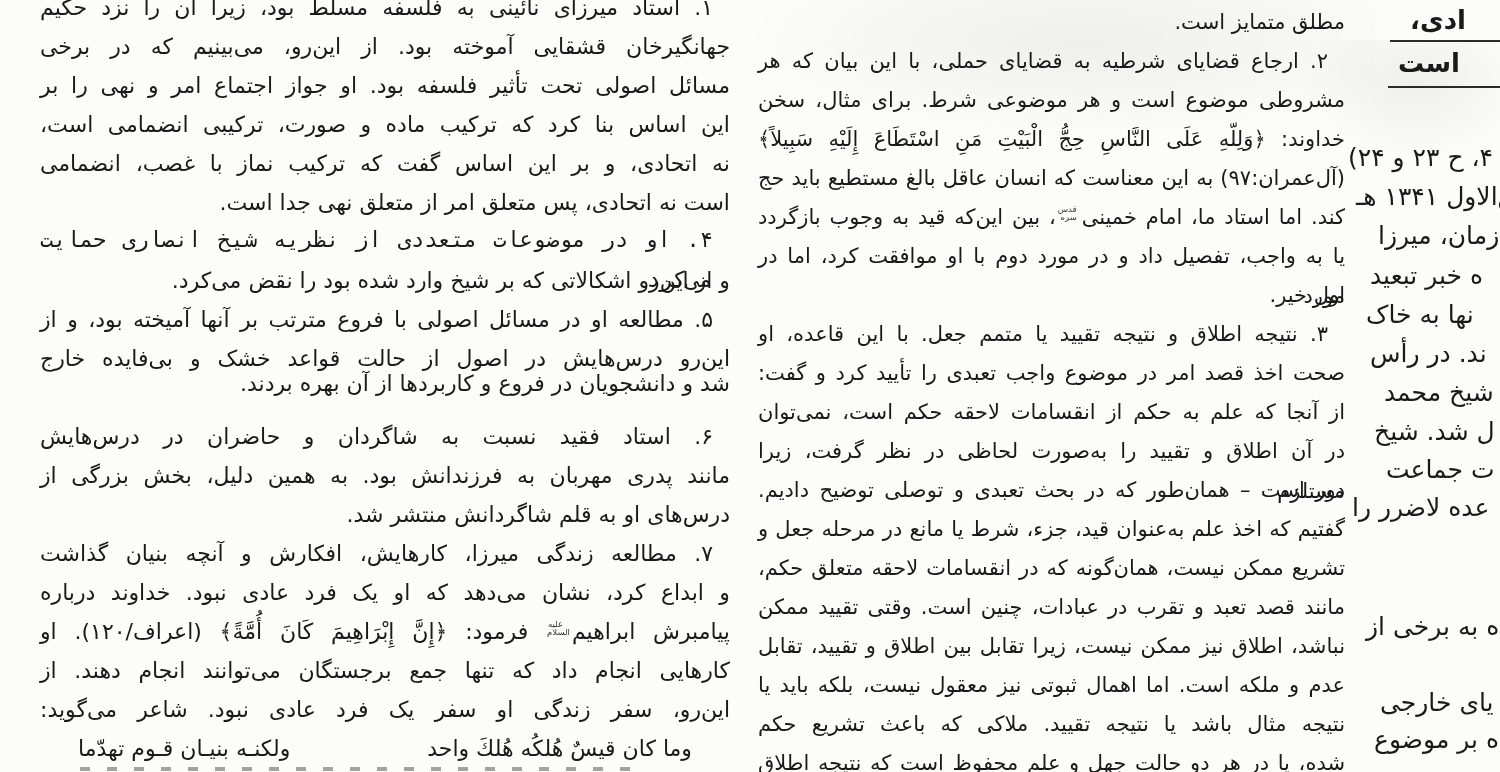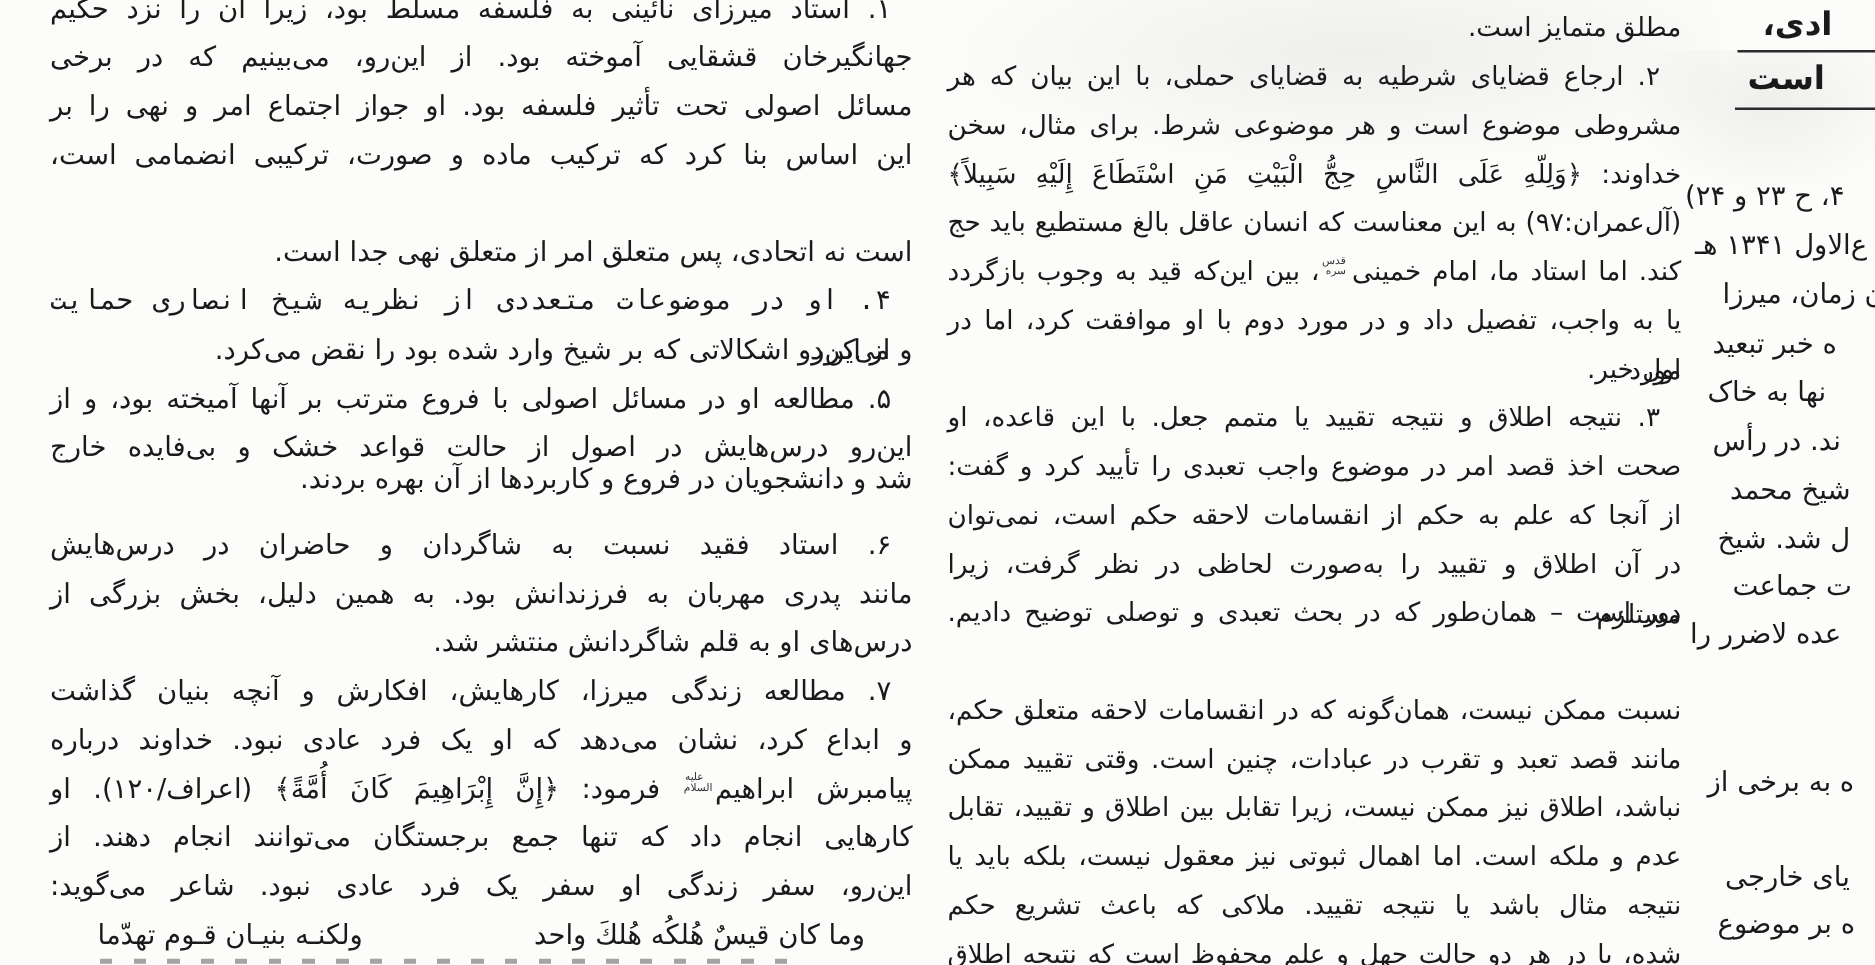--- a/index.html
+++ b/index.html
@@ -36,21 +36,21 @@
     padding:0 38px;text-align:right;
   }
   .line.poem span{white-space:nowrap;}
   .hon{
     display:inline-block;width:22px;font-size:8.5px;line-height:8.5px;
     vertical-align:middle;text-align:left;white-space:normal;
     transform:translateY(-5px);color:#333;margin:0 2px;
     text-align-last:center;
   }
   .sfrag{
-    position:absolute;white-space:nowrap;font-size:22px;line-height:36px;height:36px;
+    position:absolute;white-space:nowrap;font-size:25px;line-height:36px;height:36px;
   }
   .shead{
     position:absolute;white-space:nowrap;font-size:26px;font-weight:bold;
     line-height:34px;height:34px;
   }
   .srule{
     position:absolute;height:2px;background:#2b2b2b;right:-10px;
   }
   .cutline{
     position:absolute;left:80px;top:767px;width:560px;height:4px;opacity:.5;
@@ -62,20 +62,21 @@
 
 <div class="page">
   <div class="haze h1"></div>
   <div class="haze h2"></div>
 
   <section class="col col-left">
       <div class="line j ind" style="top: -12px;">۱. استاد میرزای نائینی به فلسفه مسلط بود، زیرا آن را نزد حکیم</div>
       <div class="line j" style="top: 27px;">جهانگیرخان قشقایی آموخته بود. از این‌رو، می‌بینیم که در برخی</div>
       <div class="line j" style="top: 66px;">مسائل اصولی تحت تأثیر فلسفه بود. او جواز اجتماع امر و نهی را بر</div>
       <div class="line j" style="top: 105px;">این اساس بنا کرد که ترکیب ماده و صورت، ترکیبی انضمامی است،</div>
+      <div class="line j" style="top: 144px;">نه اتحادی، و بر این اساس گفت که ترکیب نماز با غصب، انضمامی</div>
       <div class="line rag" style="top: 183px;">است نه اتحادی، پس متعلق امر از متعلق نهی جدا است.</div>
       <div class="line j ind" style="top: 222px; font-family: Liberation Mono, monospace;">۴. او در موضوعات متعددی از نظریه شیخ انصاری حمایت می‌کرد</div>
       <div class="line rag" style="top: 261px;">و از این‌رو اشکالاتی که بر شیخ وارد شده بود را نقض می‌کرد.</div>
       <div class="line j ind" style="top: 300px;">۵. مطالعه او در مسائل اصولی با فروع مترتب بر آنها آمیخته بود، و از</div>
       <div class="line j" style="top: 339px;">این‌رو درس‌هایش در اصول از حالت قواعد خشک و بی‌فایده خارج</div>
       <div class="line rag" style="top: 364px;">شد و دانشجویان در فروع و کاربردها از آن بهره بردند.</div>
       <div class="line j ind" style="top: 417px;">۶. استاد فقید نسبت به شاگردان و حاضران در درس‌هایش</div>
       <div class="line j" style="top: 456px;">مانند پدری مهربان به فرزندانش بود. به همین دلیل، بخش بزرگی از</div>
       <div class="line rag" style="top: 495px;">درس‌های او به قلم شاگردانش منتشر شد.</div>
       <div class="line j ind" style="top: 534px;">۷. مطالعه زندگی میرزا، کارهایش، افکارش و آنچه بنیان گذاشت</div>
@@ -95,21 +96,22 @@
       <div class="line j" style="top: 119px;">خداوند: ﴿وَلِلّهِ عَلَى النَّاسِ حِجُّ الْبَيْتِ مَنِ اسْتَطَاعَ إِلَيْهِ سَبِيلاً﴾</div>
       <div class="line j" style="top: 158px;">(آل‌عمران:۹۷) به این معناست که انسان عاقل بالغ مستطیع باید حج</div>
       <div class="line j" style="top: 197px;">کند. اما استاد ما، امام خمینی<span class="hon">قدس سره</span>، بین این‌که قید به وجوب بازگردد</div>
       <div class="line j" style="top: 236px;">یا به واجب، تفصیل داد و در مورد دوم با او موافقت کرد، اما در مورد</div>
       <div class="line rag" style="top: 275px;">اول خیر.</div>
       <div class="line j ind" style="top: 314px;">۳. نتیجه اطلاق و نتیجه تقیید یا متمم جعل. با این قاعده، او</div>
       <div class="line j" style="top: 353px;">صحت اخذ قصد امر در موضوع واجب تعبدی را تأیید کرد و گفت:</div>
       <div class="line j" style="top: 392px;">از آنجا که علم به حکم از انقسامات لاحقه حکم است، نمی‌توان</div>
       <div class="line j" style="top: 431px;">در آن اطلاق و تقیید را به‌صورت لحاظی در نظر گرفت، زیرا مستلزم</div>
       <div class="line j" style="top: 470px;">دور است – همان‌طور که در بحث تعبدی و توصلی توضیح دادیم.</div>
-      <div class="line j" style="top: 548px;">نسبت ممکن نیست، همان‌گونه که در انقسامات لاحقه متعلق حکم،</div>
+      <div class="line j" style="top: 509px;">گفتیم که اخذ علم به‌عنوان قید، جزء، شرط یا مانع در مرحله جعل و</div>
+      <div class="line j" style="top: 548px;">تشریع ممکن نیست، همان‌گونه که در انقسامات لاحقه متعلق حکم،</div>
       <div class="line j" style="top: 587px;">مانند قصد تعبد و تقرب در عبادات، چنین است. وقتی تقیید ممکن</div>
       <div class="line j" style="top: 626px;">نباشد، اطلاق نیز ممکن نیست، زیرا تقابل بین اطلاق و تقیید، تقابل</div>
       <div class="line j" style="top: 665px;">عدم و ملکه است. اما اهمال ثبوتی نیز معقول نیست، بلکه باید یا</div>
       <div class="line j" style="top: 704px;">نتیجه مثال باشد یا نتیجه تقیید. ملاکی که باعث تشریع حکم</div>
       <div class="line j" style="top: 743px;">شده، یا در هر دو حالت جهل و علم محفوظ است که نتیجه اطلاق</div>
     </section>
   <aside class="col col-strip">
       <div class="shead" style="top: 3px; left: 62px;">ادی،</div>
       <div class="srule" style="top: 40px; left: 42px;"></div>
       <div class="shead" style="top: 46px; left: 50px;">است</div>

